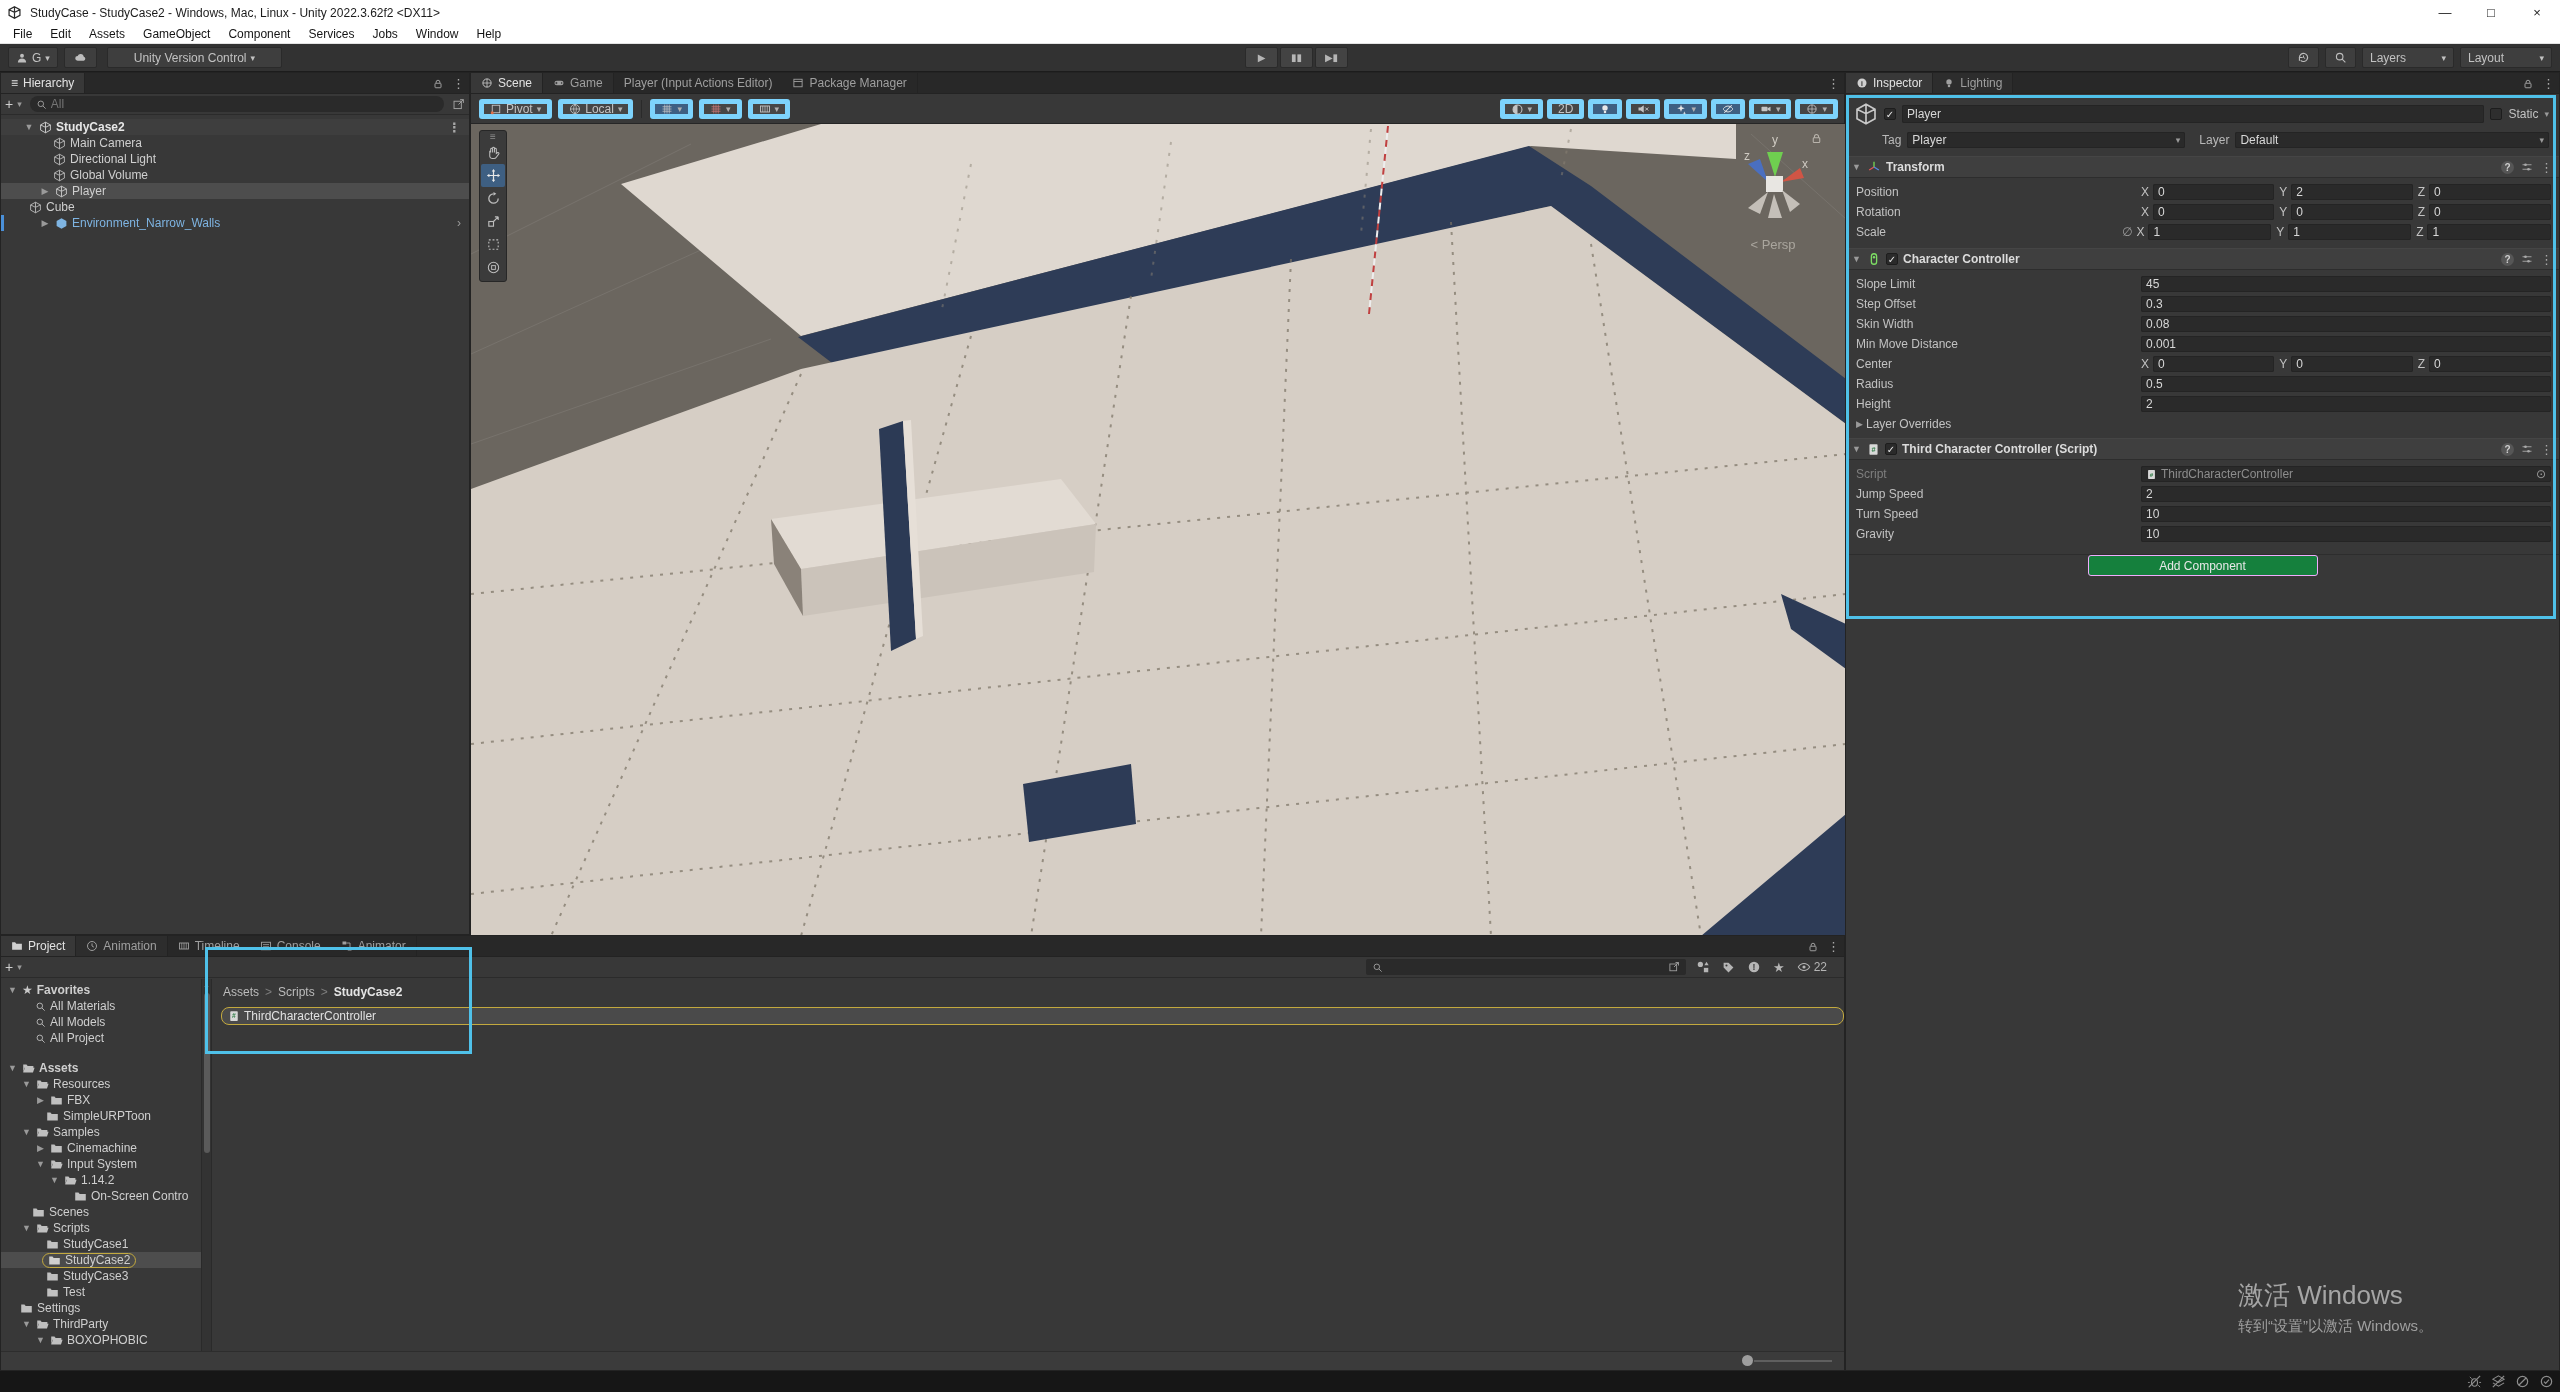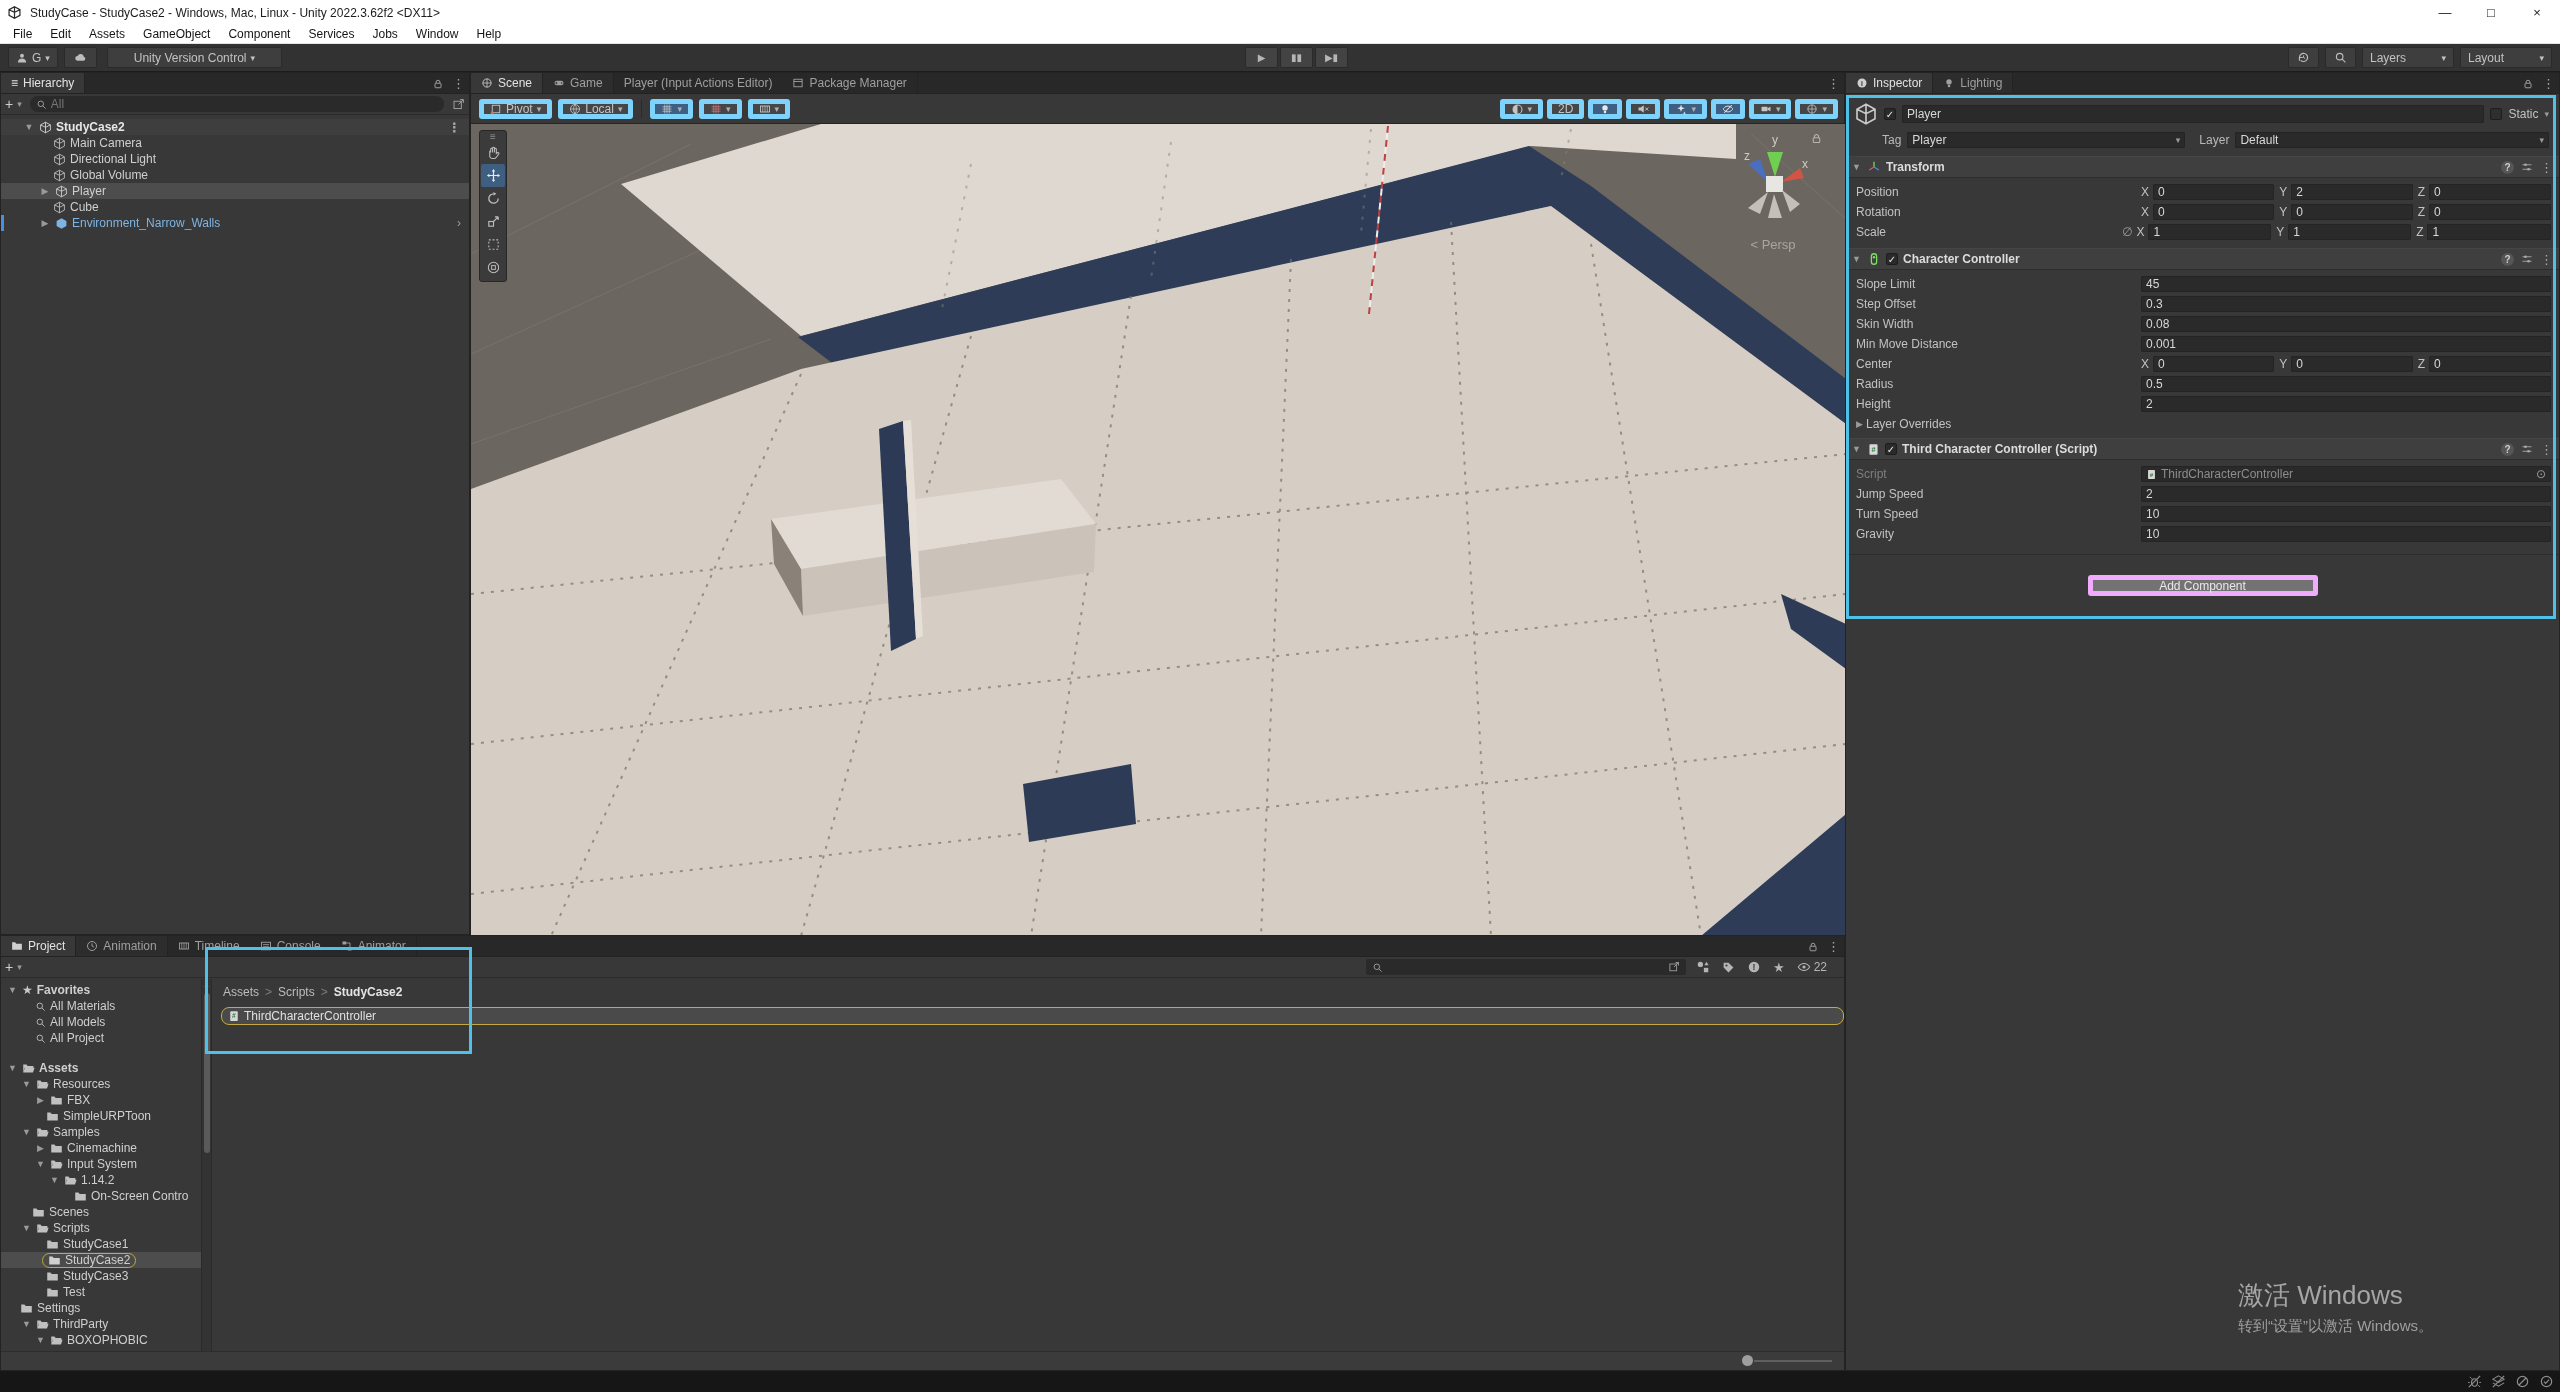--- a/index.html
+++ b/index.html
@@ -67,21 +67,21 @@
   .field{background:#2a2a2a;box-shadow:inset 0 0 0 1px #242424;border-radius:2px;height:16px;display:flex;align-items:center;padding:0 5px;color:#d8d8d8;flex:1;min-width:0}
   .triple{flex:1;display:flex;gap:5px}
   .tg{flex:1;display:flex;align-items:center;gap:4px;min-width:0}
   .chead{height:22px;background:#3f3f3f;border-top:1px solid #454545;border-bottom:1px solid #2d2d2d;display:flex;align-items:center;gap:5px;padding:0 6px;font-weight:bold;color:#dcdcdc}
   .chead .right{margin-left:auto;display:flex;gap:7px;align-items:center;color:#aaa;font-weight:normal}
   .fold{color:#9a9a9a;font-size:9px;width:10px;flex:none}
   .cb{width:12px;height:12px;background:#2a2a2a;border:1px solid #1d1d1d;border-radius:2px;display:flex;align-items:center;justify-content:center;color:#e8e8e8;font-size:10px;flex:none}
   .helpc{width:13px;height:13px;border-radius:50%;background:#565656;color:#cfcfcf;font-size:10px;display:flex;align-items:center;justify-content:center;font-weight:bold}
   .ddn{background:#2a2a2a;box-shadow:inset 0 0 0 1px #242424;border-radius:2px;height:16px;display:flex;align-items:center;padding:0 5px;color:#d8d8d8}
   .ddn .car{margin-left:auto;font-size:9px;color:#9a9a9a}
-  .addcomp{width:230px;height:21px;margin:20px auto 0;background:#737373;border:5px solid #f0abfc;border-radius:3px;color:#e8e8e8;display:flex;align-items:center;justify-content:center}
+  .addcomp{width:230px;height:21px;margin:0 auto 0;background:#15803d;border:1px solid #f0abfc;border-radius:3px;color:#e8e8e8;display:flex;align-items:center;justify-content:center}
 
   
   #proj{left:0;top:935px;width:1845px;height:436px}
   .ptree{position:absolute;left:0;top:43px;width:200px;bottom:19px;overflow:hidden;padding-top:3px}
   .prow{height:16px;display:flex;align-items:center;gap:4px;font-size:12px;color:#cfcfcf;position:relative;white-space:nowrap}
   .prow .arr{width:11px;flex:none;text-align:center;color:#9a9a9a;font-size:9px}
   .ysel{border:1px solid #c3a93e;border-radius:8px;padding:0 6px;display:flex;align-items:center;gap:4px;background:#4a4a4a}
   .pdivider{position:absolute;left:200px;top:43px;width:11px;bottom:19px;background:#333333;border-left:1px solid #2a2a2a;border-right:1px solid #2a2a2a}
   .pscroll{position:absolute;left:2px;top:14px;width:6px;height:160px;background:#5a5a5a;border-radius:3px}
   .pcontent{position:absolute;left:212px;top:43px;right:0;bottom:19px}
@@ -412,21 +412,21 @@
         </svg>
       <span>Global Volume</span>
     </div>
     <div class="hrow hsel" style="padding-left:38px">
       <span class="arr">▶</span>
       <svg class="ic" width="13" height="13" color="#cfcfcf">
           <use href="#i-cube"></use>
         </svg>
       <span>Player</span>
     </div>
-    <div class="hrow" style="padding-left:52px">
+    <div class="hrow" style="padding-left:28px">
       <svg class="ic" width="13" height="13" color="#bdbdbd">
           <use href="#i-cube"></use>
         </svg>
       <span>Cube</span>
     </div>
     <div class="hrow" style="padding-left:38px">
       <div class="bluebar"></div>
       <span class="arr">▶</span>
       <svg class="ic" width="13" height="13" color="#7eb4e2">
           <use href="#i-cubefill"></use>

